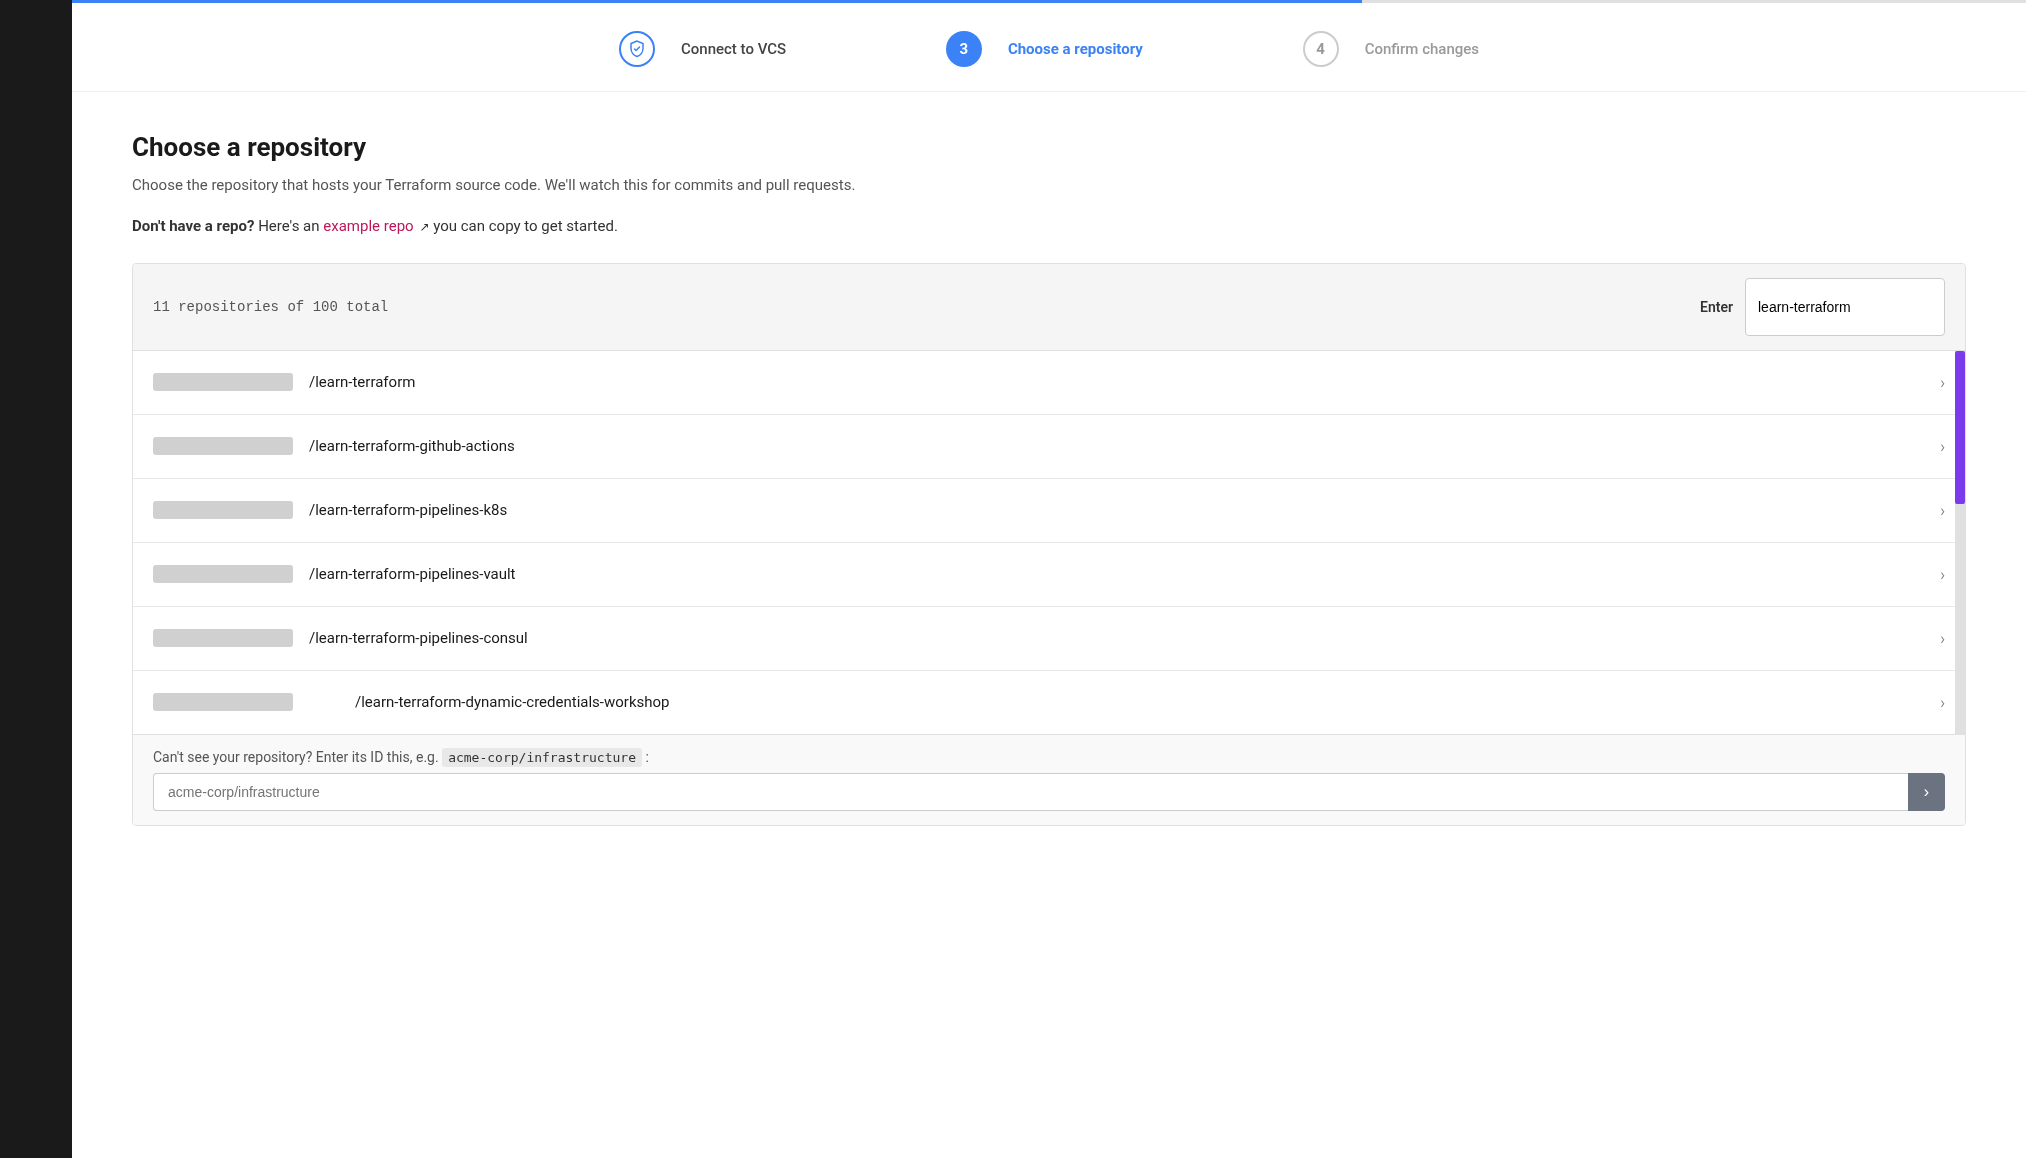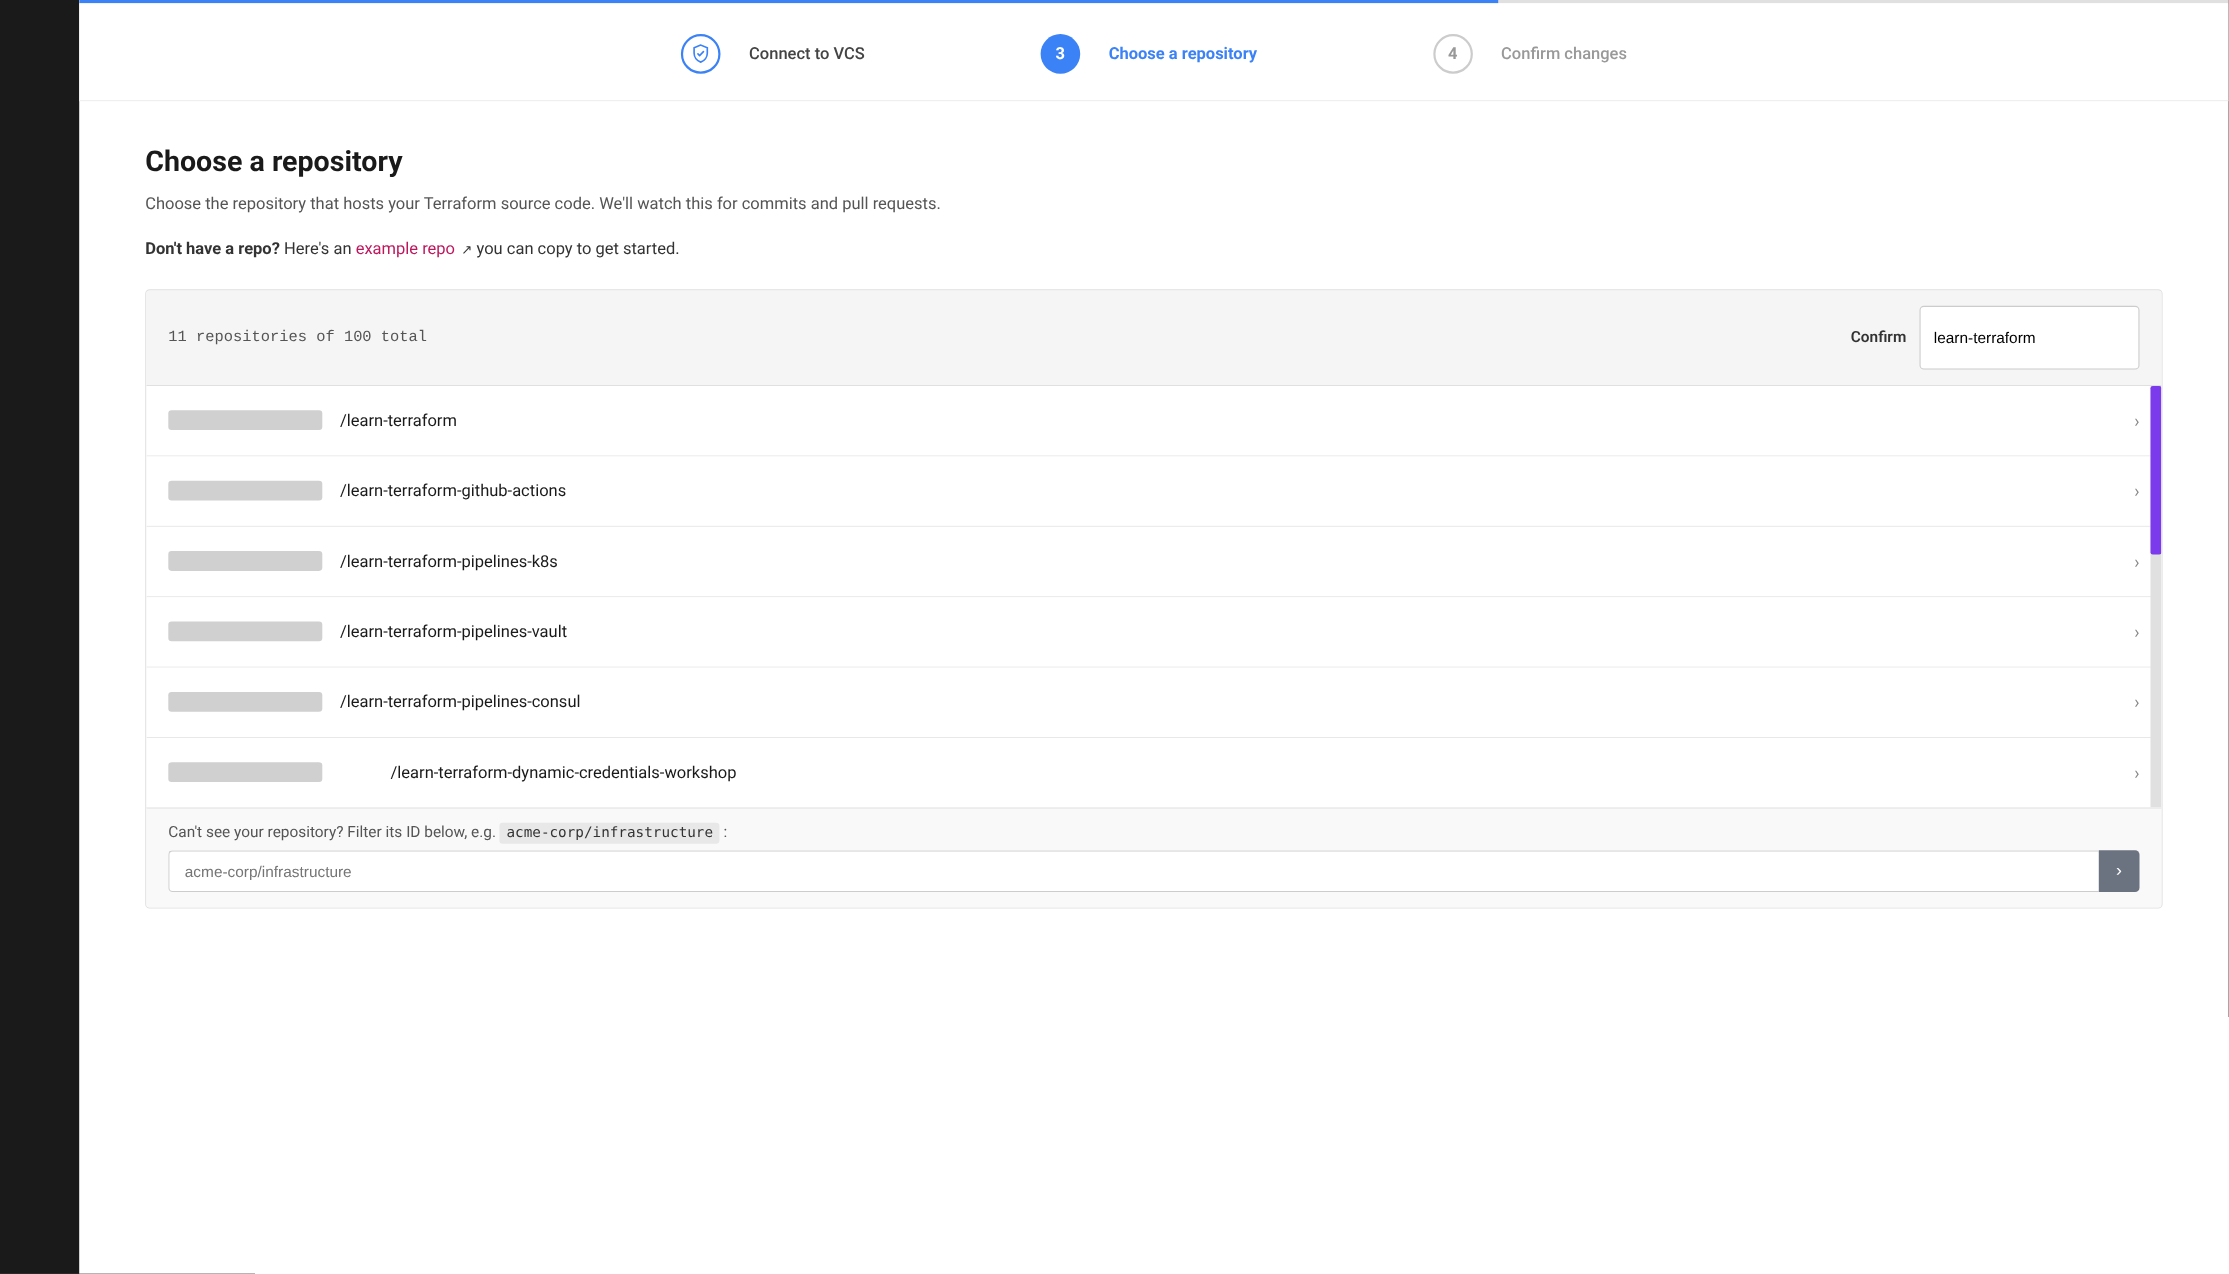--- a/index.html
+++ b/index.html
@@ -328,21 +328,21 @@
       <a href="#">example repo</a>
       <span class="external-link-icon">↗</span>
       <span>you can copy to get started.</span>
     </p>
 
     <div class="repo-list-container">
 
       <div class="repo-list-header">
         <span class="repo-count">11 repositories of 100 total</span>
         <div class="filter-area">
-          <span class="filter-label">Confirm</span>
+          <span class="filter-label">Enter</span>
           <input class="filter-input" type="text" value="learn-terraform" style="">
         </div>
       </div>
 
       <div class="repo-list-wrapper">
         <ul class="repo-list">
 
           <li class="repo-list-item">
             <div class="repo-avatar-placeholder"></div>
             <span class="repo-name">/learn-terraform</span>
@@ -380,21 +380,21 @@
           </li>
 
         </ul>
 
         <div class="scrollbar-track">
           <div class="scrollbar-thumb"></div>
         </div>
       </div>
 
       <div class="cant-see-repo">
-        <span>Can't see your repository? Filter its ID below, e.g.</span>
+        <span>Can't see your repository? Enter its ID this, e.g.</span>
         <code>acme-corp/infrastructure</code>
         <span> :</span>
         <div class="manual-entry-row">
           <input class="manual-input" type="text" placeholder="acme-corp/infrastructure" style="">
           <button class="manual-submit-btn">
             <span>›</span>
           </button>
         </div>
       </div>
 

